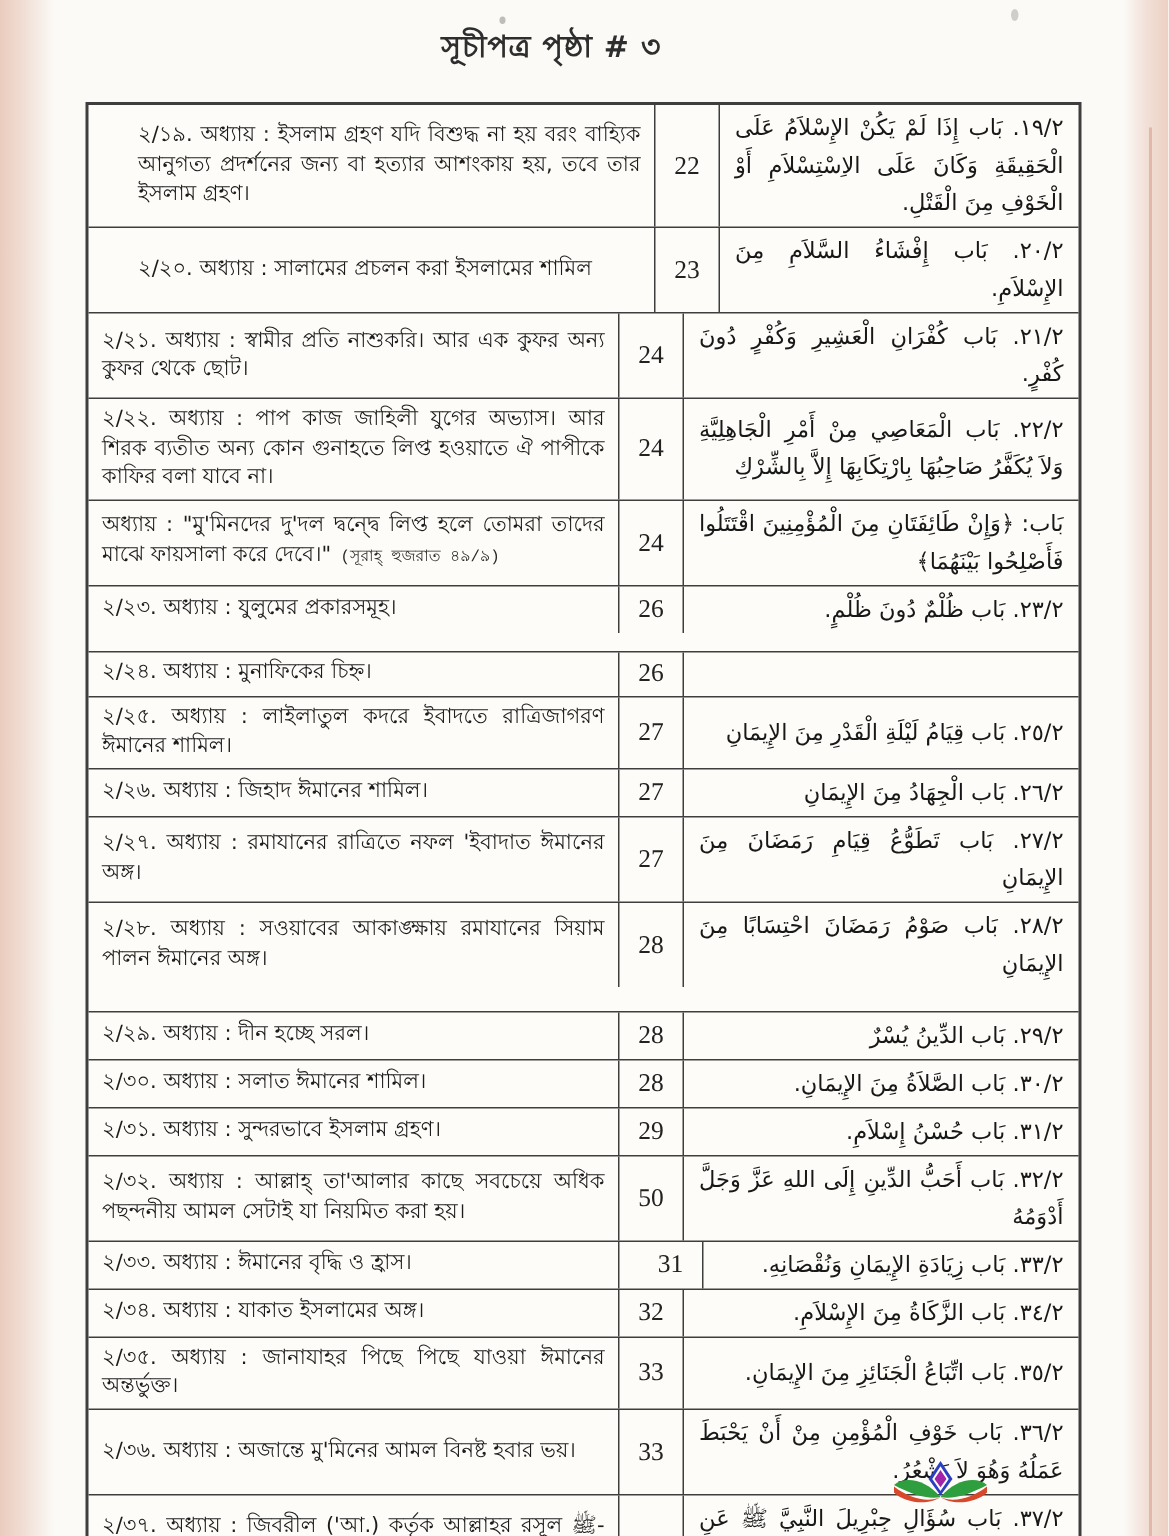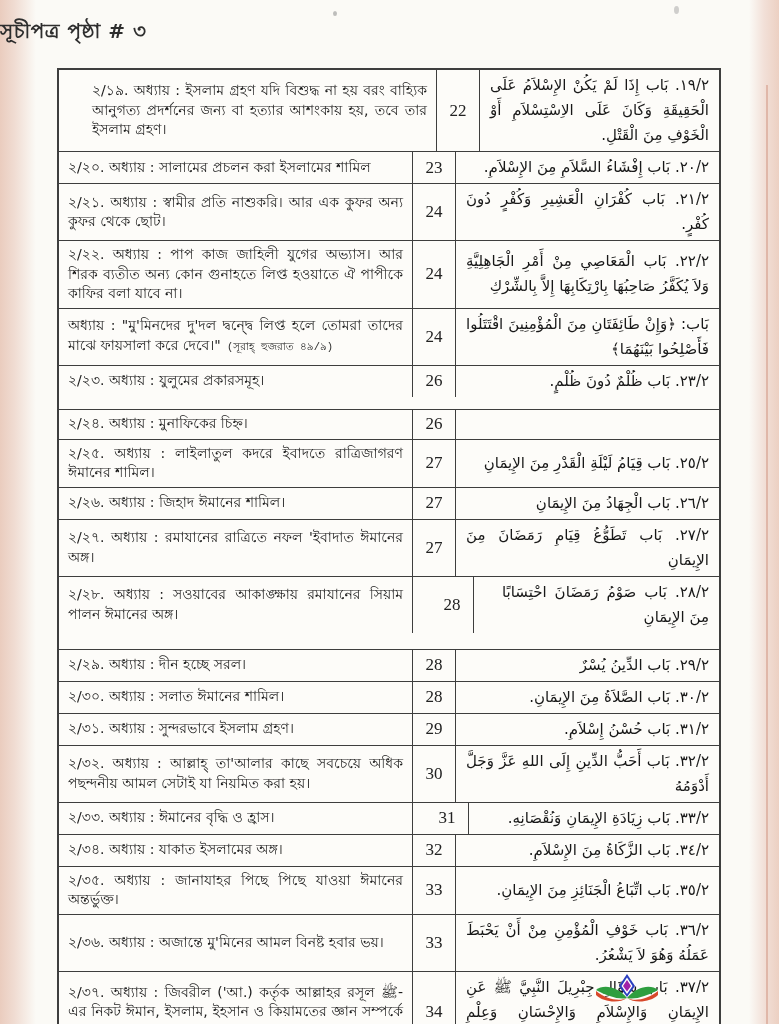--- a/index.html
+++ b/index.html
@@ -28,21 +28,21 @@
   .scan-speck{
     position:absolute;left:333px;top:11px;width:4px;height:5px;border-radius:50%;
     background:#8a8a8a;opacity:.55;
   }
   .scan-speck2{
     position:absolute;left:674px;top:6px;width:5px;height:8px;border-radius:50%;
     background:#9a9a9a;opacity:.45;
   }
   .title{
     position:absolute;left:0;top:16px;width:735px;
-    text-align:left;font-size:20px;font-weight:bold;color:#2e2e2e;
+    text-align:center;font-size:20px;font-weight:bold;color:#2e2e2e;
     letter-spacing:.5px;
   }
   .toc{
     position:absolute;left:57px;top:68px;width:664px;
     border:2px solid #3e3e3e;
     background:#fdfcf9;
     box-sizing:border-box;
   }
   .row{
     display:grid;
@@ -99,152 +99,152 @@
   <div class="row" style="min-height: 60px; margin-left: 24px;">
     <div class="cell c-bn">
       <div class="txt">২/১৯. অধ্যায় : ইসলাম গ্রহণ যদি বিশুদ্ধ না হয় বরং বাহ্যিক আনুগত্য প্রদর্শনের জন্য বা হত্যার আশংকায় হয়, তবে তার ইসলাম গ্রহণ।</div>
     </div>
     <div class="cell c-pg">22</div>
     <div class="cell c-ar">
       <div class="txt" lang="ar" dir="rtl">١٩/٢. بَاب إِذَا لَمْ يَكُنْ الإِسْلاَمُ عَلَى الْحَقِيقَةِ وَكَانَ عَلَى الاِسْتِسْلاَمِ أَوْ الْخَوْفِ مِنَ الْقَتْلِ.</div>
     </div>
   </div>
 
+  <div class="row" style="min-height: 30px; padding-left: 24px;">
+    <div class="cell c-bn">
+      <div class="txt">২/২০. অধ্যায় : সালামের প্রচলন করা ইসলামের শামিল</div>
+    </div>
+    <div class="cell c-pg">23</div>
+    <div class="cell c-ar">
+      <div class="txt" lang="ar" dir="rtl">٢٠/٢. بَاب إِفْشَاءُ السَّلاَمِ مِنَ الإِسْلاَمِ.</div>
+    </div>
+  </div>
+
+  <div class="row" style="min-height: 42px;">
+    <div class="cell c-bn">
+      <div class="txt">২/২১. অধ্যায় : স্বামীর প্রতি নাশুকরি। আর এক কুফর অন্য কুফর থেকে ছোট।</div>
+    </div>
+    <div class="cell c-pg">24</div>
+    <div class="cell c-ar">
+      <div class="txt" lang="ar" dir="rtl">٢١/٢. بَاب كُفْرَانِ الْعَشِيرِ وَكُفْرٍ دُونَ كُفْرٍ.</div>
+    </div>
+  </div>
+
+  <div class="row" style="min-height: 58px;">
+    <div class="cell c-bn">
+      <div class="txt">২/২২. অধ্যায় : পাপ কাজ জাহিলী যুগের অভ্যাস। আর শিরক ব্যতীত অন্য কোন গুনাহতে লিপ্ত হওয়াতে ঐ পাপীকে কাফির বলা যাবে না।</div>
+    </div>
+    <div class="cell c-pg">24</div>
+    <div class="cell c-ar">
+      <div class="txt" lang="ar" dir="rtl">٢٢/٢. بَاب الْمَعَاصِي مِنْ أَمْرِ الْجَاهِلِيَّةِ وَلاَ يُكَفَّرُ صَاحِبُهَا بِارْتِكَابِهَا إِلاَّ بِالشِّرْكِ</div>
+    </div>
+  </div>
+
+  <div class="row" style="min-height: 44px;">
+    <div class="cell c-bn">
+      <div class="txt">অধ্যায় : "মু'মিনদের দু'দল দ্বন্দ্বে লিপ্ত হলে তোমরা তাদের মাঝে ফায়সালা করে দেবে।"<span class="note"> (সূরাহ্ হুজরাত ৪৯/৯)</span></div>
+    </div>
+    <div class="cell c-pg">24</div>
+    <div class="cell c-ar">
+      <div class="txt" lang="ar" dir="rtl">بَاب: ﴿وَإِنْ طَائِفَتَانِ مِنَ الْمُؤْمِنِينَ اقْتَتَلُوا فَأَصْلِحُوا بَيْنَهُمَا﴾</div>
+    </div>
+  </div>
+
   <div class="row" style="min-height: 30px;">
     <div class="cell c-bn">
-      <div class="txt">২/২০. অধ্যায় : সালামের প্রচলন করা ইসলামের শামিল</div>
-    </div>
-    <div class="cell c-pg">23</div>
-    <div class="cell c-ar">
-      <div class="txt" lang="ar" dir="rtl">٢٠/٢. بَاب إِفْشَاءُ السَّلاَمِ مِنَ الإِسْلاَمِ.</div>
+      <div class="txt">২/২৩. অধ্যায় : যুলুমের প্রকারসমূহ।</div>
+    </div>
+    <div class="cell c-pg">26</div>
+    <div class="cell c-ar">
+      <div class="txt" lang="ar" dir="rtl">٢٣/٢. بَاب ظُلْمٌ دُونَ ظُلْمٍ.</div>
+    </div>
+  </div>
+
+  <div class="row" style="min-height: 30px; margin-top: 12px;">
+    <div class="cell c-bn">
+      <div class="txt">২/২৪. অধ্যায় : মুনাফিকের চিহ্ন।</div>
+    </div>
+    <div class="cell c-pg">26</div>
+  </div>
+
+  <div class="row" style="min-height: 30px;">
+    <div class="cell c-bn">
+      <div class="txt">২/২৫. অধ্যায় : লাইলাতুল কদরে ইবাদতে রাত্রিজাগরণ ঈমানের শামিল।</div>
+    </div>
+    <div class="cell c-pg">27</div>
+    <div class="cell c-ar">
+      <div class="txt" lang="ar" dir="rtl">٢٥/٢. بَاب قِيَامُ لَيْلَةِ الْقَدْرِ مِنَ الإِيمَانِ</div>
+    </div>
+  </div>
+
+  <div class="row" style="min-height: 30px;">
+    <div class="cell c-bn">
+      <div class="txt">২/২৬. অধ্যায় : জিহাদ ঈমানের শামিল।</div>
+    </div>
+    <div class="cell c-pg">27</div>
+    <div class="cell c-ar">
+      <div class="txt" lang="ar" dir="rtl">٢٦/٢. بَاب الْجِهَادُ مِنَ الإِيمَانِ</div>
+    </div>
+  </div>
+
+  <div class="row" style="min-height: 30px;">
+    <div class="cell c-bn">
+      <div class="txt">২/২৭. অধ্যায় : রমাযানের রাত্রিতে নফল 'ইবাদাত ঈমানের অঙ্গ।</div>
+    </div>
+    <div class="cell c-pg">27</div>
+    <div class="cell c-ar">
+      <div class="txt" lang="ar" dir="rtl">٢٧/٢. بَاب تَطَوُّعُ قِيَامِ رَمَضَانَ مِنَ الإِيمَانِ</div>
+    </div>
+  </div>
+
+  <div class="row" style="min-height: 44px;">
+    <div class="cell c-bn">
+      <div class="txt">২/২৮. অধ্যায় : সওয়াবের আকাঙ্ক্ষায় রমাযানের সিয়াম পালন ঈমানের অঙ্গ।</div>
+    </div>
+    <div class="cell c-pg">28</div>
+    <div class="cell c-ar">
+      <div class="txt" lang="ar" dir="rtl">٢٨/٢. بَاب صَوْمُ رَمَضَانَ احْتِسَابًا مِنَ الإِيمَانِ</div>
+    </div>
+  </div>
+
+  <div class="row" style="min-height: 30px; margin-top: 16px;">
+    <div class="cell c-bn">
+      <div class="txt">২/২৯. অধ্যায় : দীন হচ্ছে সরল।</div>
+    </div>
+    <div class="cell c-pg">28</div>
+    <div class="cell c-ar">
+      <div class="txt" lang="ar" dir="rtl">٢٩/٢. بَاب الدِّينُ يُسْرٌ</div>
+    </div>
+  </div>
+
+  <div class="row" style="min-height: 29px;">
+    <div class="cell c-bn">
+      <div class="txt">২/৩০. অধ্যায় : সলাত ঈমানের শামিল।</div>
+    </div>
+    <div class="cell c-pg">28</div>
+    <div class="cell c-ar">
+      <div class="txt" lang="ar" dir="rtl">٣٠/٢. بَاب الصَّلاَةُ مِنَ الإِيمَانِ.</div>
+    </div>
+  </div>
+
+  <div class="row" style="min-height: 28px;">
+    <div class="cell c-bn">
+      <div class="txt">২/৩১. অধ্যায় : সুন্দরভাবে ইসলাম গ্রহণ।</div>
+    </div>
+    <div class="cell c-pg">29</div>
+    <div class="cell c-ar">
+      <div class="txt" lang="ar" dir="rtl">٣١/٢. بَاب حُسْنُ إِسْلاَمِ.</div>
     </div>
   </div>
 
   <div class="row" style="min-height: 42px;">
     <div class="cell c-bn">
-      <div class="txt">২/২১. অধ্যায় : স্বামীর প্রতি নাশুকরি। আর এক কুফর অন্য কুফর থেকে ছোট।</div>
-    </div>
-    <div class="cell c-pg">24</div>
-    <div class="cell c-ar">
-      <div class="txt" lang="ar" dir="rtl">٢١/٢. بَاب كُفْرَانِ الْعَشِيرِ وَكُفْرٍ دُونَ كُفْرٍ.</div>
-    </div>
-  </div>
-
-  <div class="row" style="min-height: 58px;">
-    <div class="cell c-bn">
-      <div class="txt">২/২২. অধ্যায় : পাপ কাজ জাহিলী যুগের অভ্যাস। আর শিরক ব্যতীত অন্য কোন গুনাহতে লিপ্ত হওয়াতে ঐ পাপীকে কাফির বলা যাবে না।</div>
-    </div>
-    <div class="cell c-pg">24</div>
-    <div class="cell c-ar">
-      <div class="txt" lang="ar" dir="rtl">٢٢/٢. بَاب الْمَعَاصِي مِنْ أَمْرِ الْجَاهِلِيَّةِ وَلاَ يُكَفَّرُ صَاحِبُهَا بِارْتِكَابِهَا إِلاَّ بِالشِّرْكِ</div>
-    </div>
-  </div>
-
-  <div class="row" style="min-height: 44px;">
-    <div class="cell c-bn">
-      <div class="txt">অধ্যায় : "মু'মিনদের দু'দল দ্বন্দ্বে লিপ্ত হলে তোমরা তাদের মাঝে ফায়সালা করে দেবে।"<span class="note"> (সূরাহ্ হুজরাত ৪৯/৯)</span></div>
-    </div>
-    <div class="cell c-pg">24</div>
-    <div class="cell c-ar">
-      <div class="txt" lang="ar" dir="rtl">بَاب: ﴿وَإِنْ طَائِفَتَانِ مِنَ الْمُؤْمِنِينَ اقْتَتَلُوا فَأَصْلِحُوا بَيْنَهُمَا﴾</div>
-    </div>
-  </div>
-
-  <div class="row" style="min-height: 30px;">
-    <div class="cell c-bn">
-      <div class="txt">২/২৩. অধ্যায় : যুলুমের প্রকারসমূহ।</div>
-    </div>
-    <div class="cell c-pg">26</div>
-    <div class="cell c-ar">
-      <div class="txt" lang="ar" dir="rtl">٢٣/٢. بَاب ظُلْمٌ دُونَ ظُلْمٍ.</div>
-    </div>
-  </div>
-
-  <div class="row" style="min-height: 30px; margin-top: 12px;">
-    <div class="cell c-bn">
-      <div class="txt">২/২৪. অধ্যায় : মুনাফিকের চিহ্ন।</div>
-    </div>
-    <div class="cell c-pg">26</div>
-  </div>
-
-  <div class="row" style="min-height: 30px;">
-    <div class="cell c-bn">
-      <div class="txt">২/২৫. অধ্যায় : লাইলাতুল কদরে ইবাদতে রাত্রিজাগরণ ঈমানের শামিল।</div>
-    </div>
-    <div class="cell c-pg">27</div>
-    <div class="cell c-ar">
-      <div class="txt" lang="ar" dir="rtl">٢٥/٢. بَاب قِيَامُ لَيْلَةِ الْقَدْرِ مِنَ الإِيمَانِ</div>
-    </div>
-  </div>
-
-  <div class="row" style="min-height: 30px;">
-    <div class="cell c-bn">
-      <div class="txt">২/২৬. অধ্যায় : জিহাদ ঈমানের শামিল।</div>
-    </div>
-    <div class="cell c-pg">27</div>
-    <div class="cell c-ar">
-      <div class="txt" lang="ar" dir="rtl">٢٦/٢. بَاب الْجِهَادُ مِنَ الإِيمَانِ</div>
-    </div>
-  </div>
-
-  <div class="row" style="min-height: 30px;">
-    <div class="cell c-bn">
-      <div class="txt">২/২৭. অধ্যায় : রমাযানের রাত্রিতে নফল 'ইবাদাত ঈমানের অঙ্গ।</div>
-    </div>
-    <div class="cell c-pg">27</div>
-    <div class="cell c-ar">
-      <div class="txt" lang="ar" dir="rtl">٢٧/٢. بَاب تَطَوُّعُ قِيَامِ رَمَضَانَ مِنَ الإِيمَانِ</div>
-    </div>
-  </div>
-
-  <div class="row" style="min-height: 44px; gap: 18px;">
-    <div class="cell c-bn">
-      <div class="txt">২/২৮. অধ্যায় : সওয়াবের আকাঙ্ক্ষায় রমাযানের সিয়াম পালন ঈমানের অঙ্গ।</div>
-    </div>
-    <div class="cell c-pg">28</div>
-    <div class="cell c-ar">
-      <div class="txt" lang="ar" dir="rtl">٢٨/٢. بَاب صَوْمُ رَمَضَانَ احْتِسَابًا مِنَ الإِيمَانِ</div>
-    </div>
-  </div>
-
-  <div class="row" style="min-height: 30px; margin-top: 16px;">
-    <div class="cell c-bn">
-      <div class="txt">২/২৯. অধ্যায় : দীন হচ্ছে সরল।</div>
-    </div>
-    <div class="cell c-pg">28</div>
-    <div class="cell c-ar">
-      <div class="txt" lang="ar" dir="rtl">٢٩/٢. بَاب الدِّينُ يُسْرٌ</div>
-    </div>
-  </div>
-
-  <div class="row" style="min-height: 29px;">
-    <div class="cell c-bn">
-      <div class="txt">২/৩০. অধ্যায় : সলাত ঈমানের শামিল।</div>
-    </div>
-    <div class="cell c-pg">28</div>
-    <div class="cell c-ar">
-      <div class="txt" lang="ar" dir="rtl">٣٠/٢. بَاب الصَّلاَةُ مِنَ الإِيمَانِ.</div>
-    </div>
-  </div>
-
-  <div class="row" style="min-height: 28px;">
-    <div class="cell c-bn">
-      <div class="txt">২/৩১. অধ্যায় : সুন্দরভাবে ইসলাম গ্রহণ।</div>
-    </div>
-    <div class="cell c-pg">29</div>
-    <div class="cell c-ar">
-      <div class="txt" lang="ar" dir="rtl">٣١/٢. بَاب حُسْنُ إِسْلاَمِ.</div>
-    </div>
-  </div>
-
-  <div class="row" style="min-height: 42px;">
-    <div class="cell c-bn">
       <div class="txt">২/৩২. অধ্যায় : আল্লাহ্ তা'আলার কাছে সবচেয়ে অধিক পছন্দনীয় আমল সেটাই যা নিয়মিত করা হয়।</div>
     </div>
-    <div class="cell c-pg">30</div>
+    <div class="cell c-pg">50</div>
     <div class="cell c-ar">
       <div class="txt" lang="ar" dir="rtl">٣٢/٢. بَاب أَحَبُّ الدِّينِ إِلَى اللهِ عَزَّ وَجَلَّ أَدْوَمُهُ</div>
     </div>
   </div>
 
   <div class="row" style="min-height: 28px; gap: 13px;">
     <div class="cell c-bn">
       <div class="txt">২/৩৩. অধ্যায় : ঈমানের বৃদ্ধি ও হ্রাস।</div>
     </div>
     <div class="cell c-pg">31</div>

